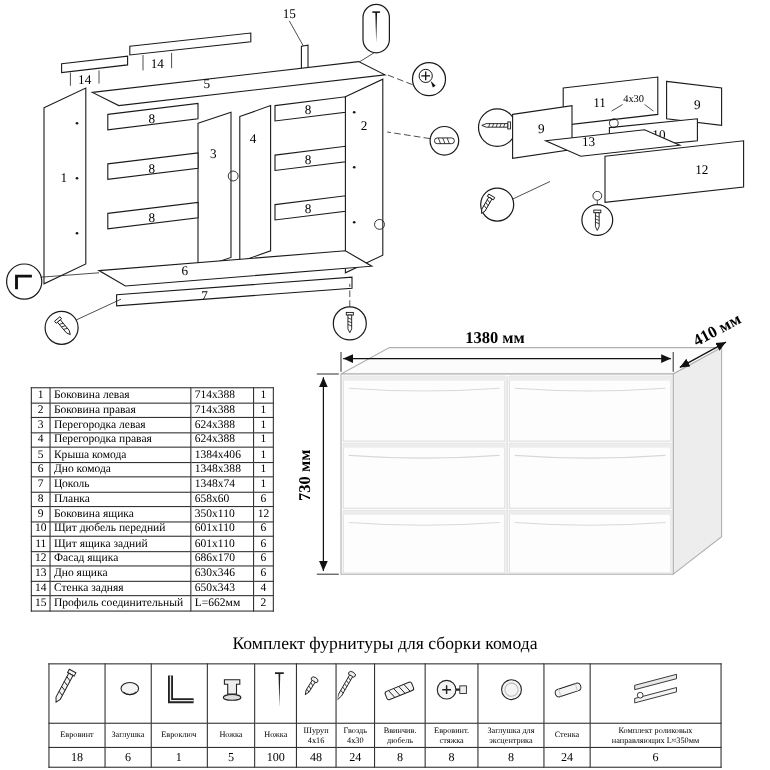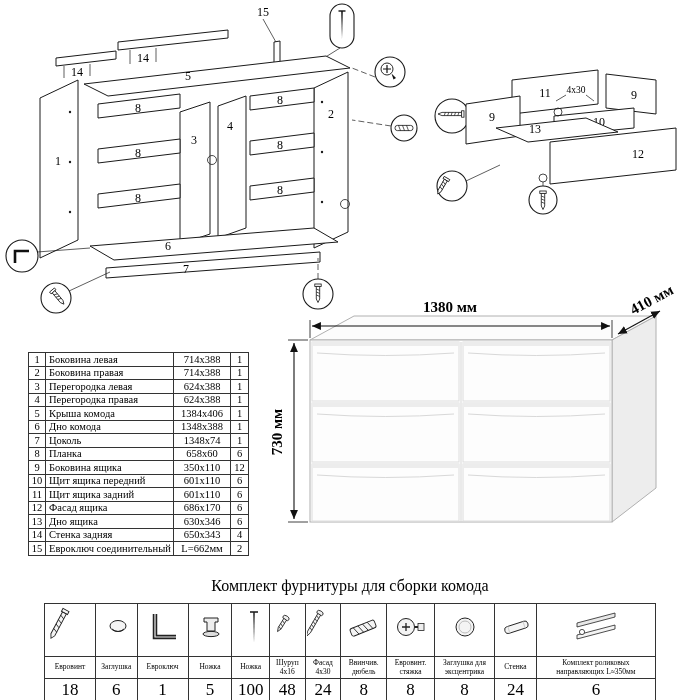--- a/index.html
+++ b/index.html
@@ -18,30 +18,30 @@
   .dresser-svg{position:absolute;left:268px;top:282px}
 
   .dim-label{font-size:15px;font-weight:bold;fill:#000}
   .dimline{stroke:#111;stroke-width:1.1;fill:none}
   .extline{stroke:#111;stroke-width:0.8;fill:none}
 
   table{border-collapse:collapse}
   .parts-table{position:absolute;left:28px;top:352px;width:220px;font-size:10.5px;table-layout:fixed}
   .parts-table td{border:1px solid #333;padding:0 3px;height:13.5px;line-height:11px;white-space:nowrap;overflow:hidden}
   td.pt-num{text-align:center;padding:0 1px}
-  td.pt-size{text-align:center}
+  td.pt-size{text-align:left}
   td.pt-qty{text-align:center;padding:0 1px}
 
   .kit-title{position:absolute;top:577px;left:0;width:700px;text-align:center;font-size:16px}
 
   .hw-table{position:absolute;left:44px;top:603px;width:612px;table-layout:fixed;text-align:center}
   .hw-table td{border:1px solid #333;padding:1px;vertical-align:middle}
   .hw-icon-cell{height:52px}
   .hw-name-cell{height:22px;font-size:7.5px;line-height:1.15}
-  .hw-qty-cell{height:18px;font-size:17px}
+  .hw-qty-cell{height:18px;font-size:11px}
 </style>
 </head>
 <body>
 
 <svg class="exploded-svg" width="700" height="330" viewBox="0 0 700 330">
   <defs>
     <g id="screw">
       <rect x="-3.2" y="0" width="6.4" height="2.4" fill="#fff" stroke="#111" stroke-width="0.8"></rect>
       <path d="M-1.7,2.4 L-1.7,15 L0,18.5 L1.7,15 L1.7,2.4 Z" fill="#fff" stroke="#111" stroke-width="0.8"></path>
       <path d="M-1.7,5 L1.7,6.4 M-1.7,8 L1.7,9.4 M-1.7,11 L1.7,12.4" stroke="#111" stroke-width="0.7" fill="none"></path>
@@ -308,21 +308,21 @@
         <td class="pt-qty">6</td>
       </tr>
       <tr>
         <td class="pt-num">9</td>
         <td class="pt-name">Боковина ящика</td>
         <td class="pt-size">350x110</td>
         <td class="pt-qty">12</td>
       </tr>
       <tr>
         <td class="pt-num">10</td>
-        <td class="pt-name">Щит ящика передний</td>
+        <td class="pt-name">Щит дюбель передний</td>
         <td class="pt-size">601x110</td>
         <td class="pt-qty">6</td>
       </tr>
       <tr>
         <td class="pt-num">11</td>
         <td class="pt-name">Щит ящика задний</td>
         <td class="pt-size">601x110</td>
         <td class="pt-qty">6</td>
       </tr>
       <tr>
@@ -338,21 +338,21 @@
         <td class="pt-qty">6</td>
       </tr>
       <tr>
         <td class="pt-num">14</td>
         <td class="pt-name">Стенка задняя</td>
         <td class="pt-size">650x343</td>
         <td class="pt-qty">4</td>
       </tr>
       <tr>
         <td class="pt-num">15</td>
-        <td class="pt-name">Евроключ соединительный</td>
+        <td class="pt-name">Профиль соединительный</td>
         <td class="pt-size">L=662мм</td>
         <td class="pt-qty">2</td>
       </tr>
     </tbody>
 </table>
 
 <div class="kit-title">Комплект фурнитуры для сборки комода</div>
 
 <table class="hw-table">
   <colgroup>
@@ -461,21 +461,21 @@
       </svg>
     </td>
   </tr>
   <tr>
     <td class="hw-name-cell">Евровинт</td>
     <td class="hw-name-cell">Заглушка</td>
     <td class="hw-name-cell">Евроключ</td>
     <td class="hw-name-cell">Ножка</td>
     <td class="hw-name-cell">Ножка</td>
     <td class="hw-name-cell">Шуруп 4x16</td>
-    <td class="hw-name-cell">Фасад 4x30</td>
+    <td class="hw-name-cell">Гвоздь 4x30</td>
     <td class="hw-name-cell">Ввинчив. дюбель</td>
     <td class="hw-name-cell">Евровинт. стяжка</td>
     <td class="hw-name-cell">Заглушка для эксцентрика</td>
     <td class="hw-name-cell">Стенка</td>
     <td class="hw-name-cell">Комплект роликовых направляющих L≈350мм</td>
   </tr>
   <tr>
     <td class="hw-qty-cell">18</td>
     <td class="hw-qty-cell">6</td>
     <td class="hw-qty-cell">1</td>

